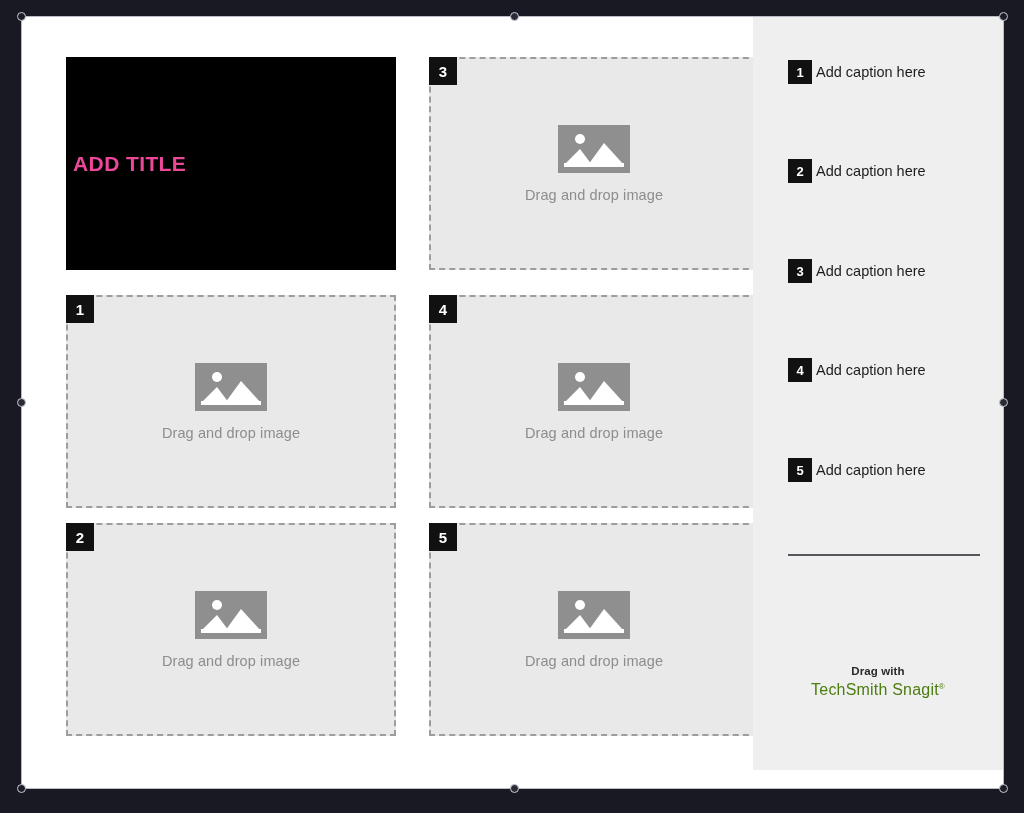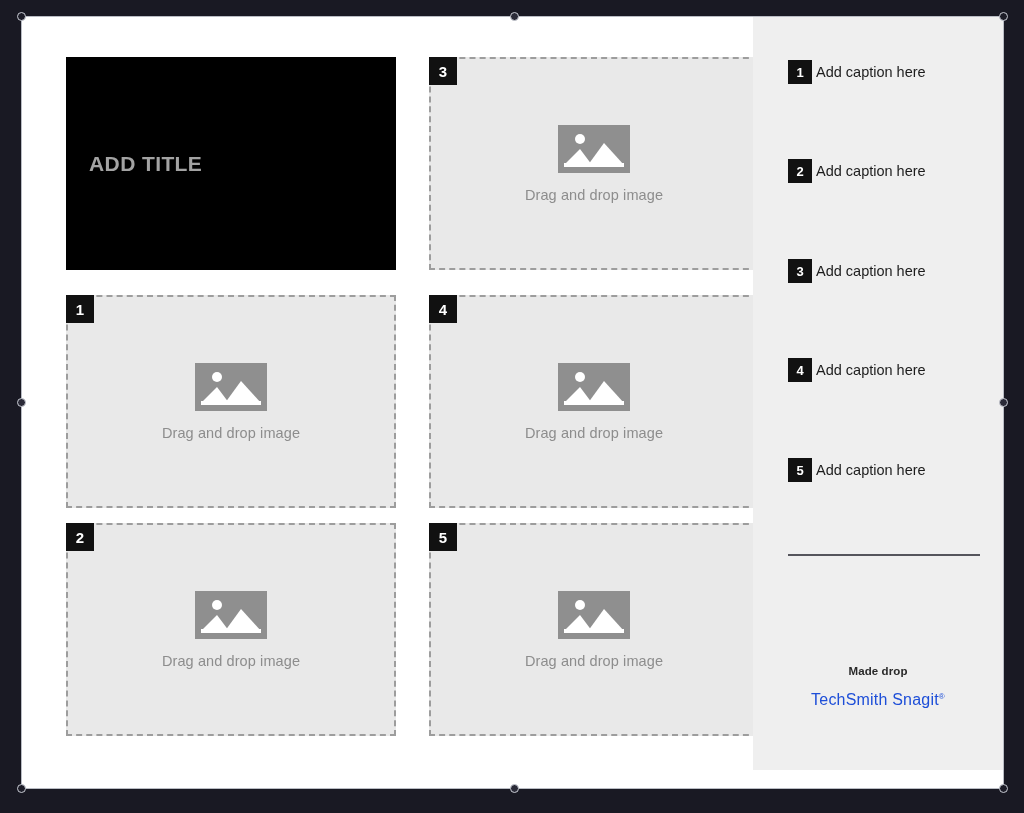--- a/index.html
+++ b/index.html
@@ -64,25 +64,25 @@
   #title-block {
     left: 0px;
     top: 0px;
     width: 330px;
     height: 213px;
     background: #000000;
     display: flex;
     align-items: center;
   }
   #title-text {
-    color: #a3a3a3;
+    color: #ec4899;
     font-size: 21px;
     font-weight: bold;
     letter-spacing: 0.4px;
-    padding-left: 23px;
+    padding-left: 7px;
   }
 
   
   .img-slot {
     width: 330px;
     height: 213px;
     background: #e9e9e9;
     border: 2px dashed #9d9d9d;
     display: flex;
     flex-direction: column;
@@ -186,23 +186,23 @@
     top: 648px;
     text-align: center;
   }
   #brand-made-with {
     font-size: 11.5px;
     font-weight: bold;
     color: #2a2a2a;
     letter-spacing: 0.1px;
   }
   #brand-product {
-    margin-top: 14px;
+    margin-top: 4px;
     font-size: 16px;
-    color: #1d4ed8;
+    color: #4d7c0f;
     letter-spacing: 0.2px;
   }
   #brand-product sup {
     font-size: 8px;
     vertical-align: super;
   }
 </style>
 </head>
 <body>
 
@@ -309,21 +309,21 @@
     </div>
 
     <div class="caption-row" id="cap-5">
       <div class="cap-badge">5</div>
       <div class="cap-text">Add caption here</div>
     </div>
 
     <div id="sidebar-divider"></div>
 
     <div id="brand-block">
-      <div id="brand-made-with">Made drop</div>
+      <div id="brand-made-with">Drag with</div>
       <div id="brand-product"><span>TechSmith Snagit</span><sup>®</sup></div>
     </div>
 
   </div>
 
   <div class="handle corner h-tl"></div>
   <div class="handle h-tc"></div>
   <div class="handle corner h-tr"></div>
   <div class="handle h-ml"></div>
   <div class="handle h-mr"></div>

